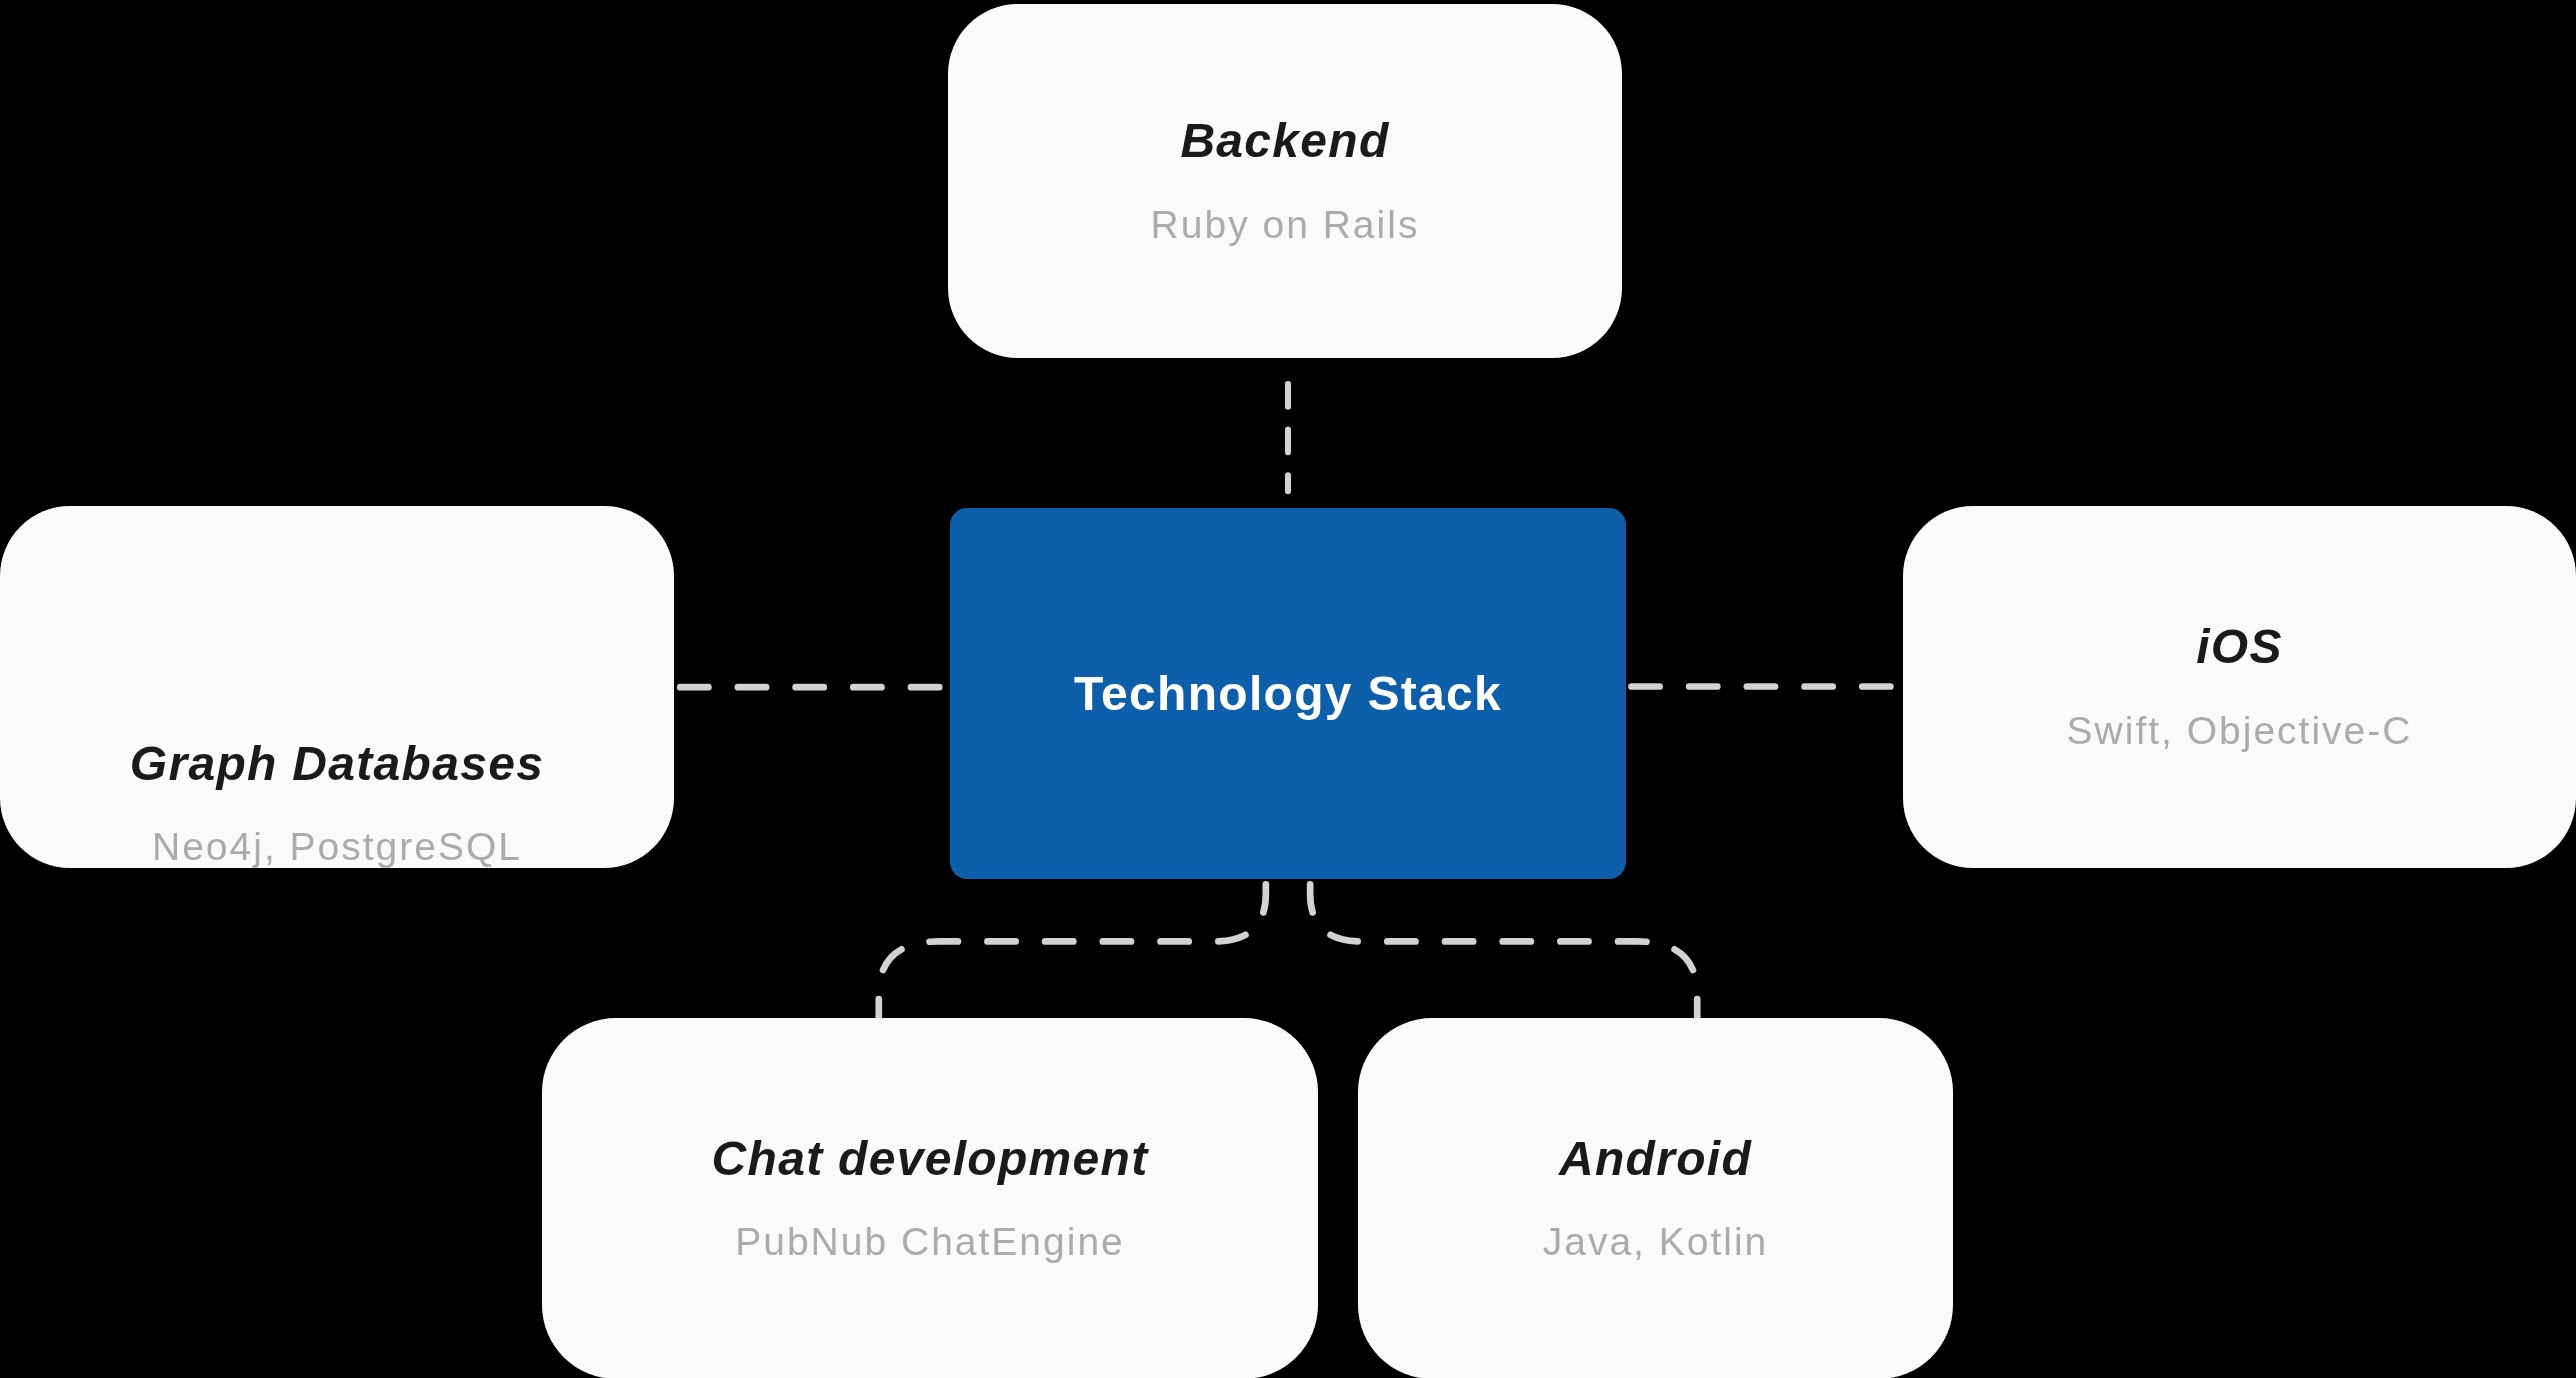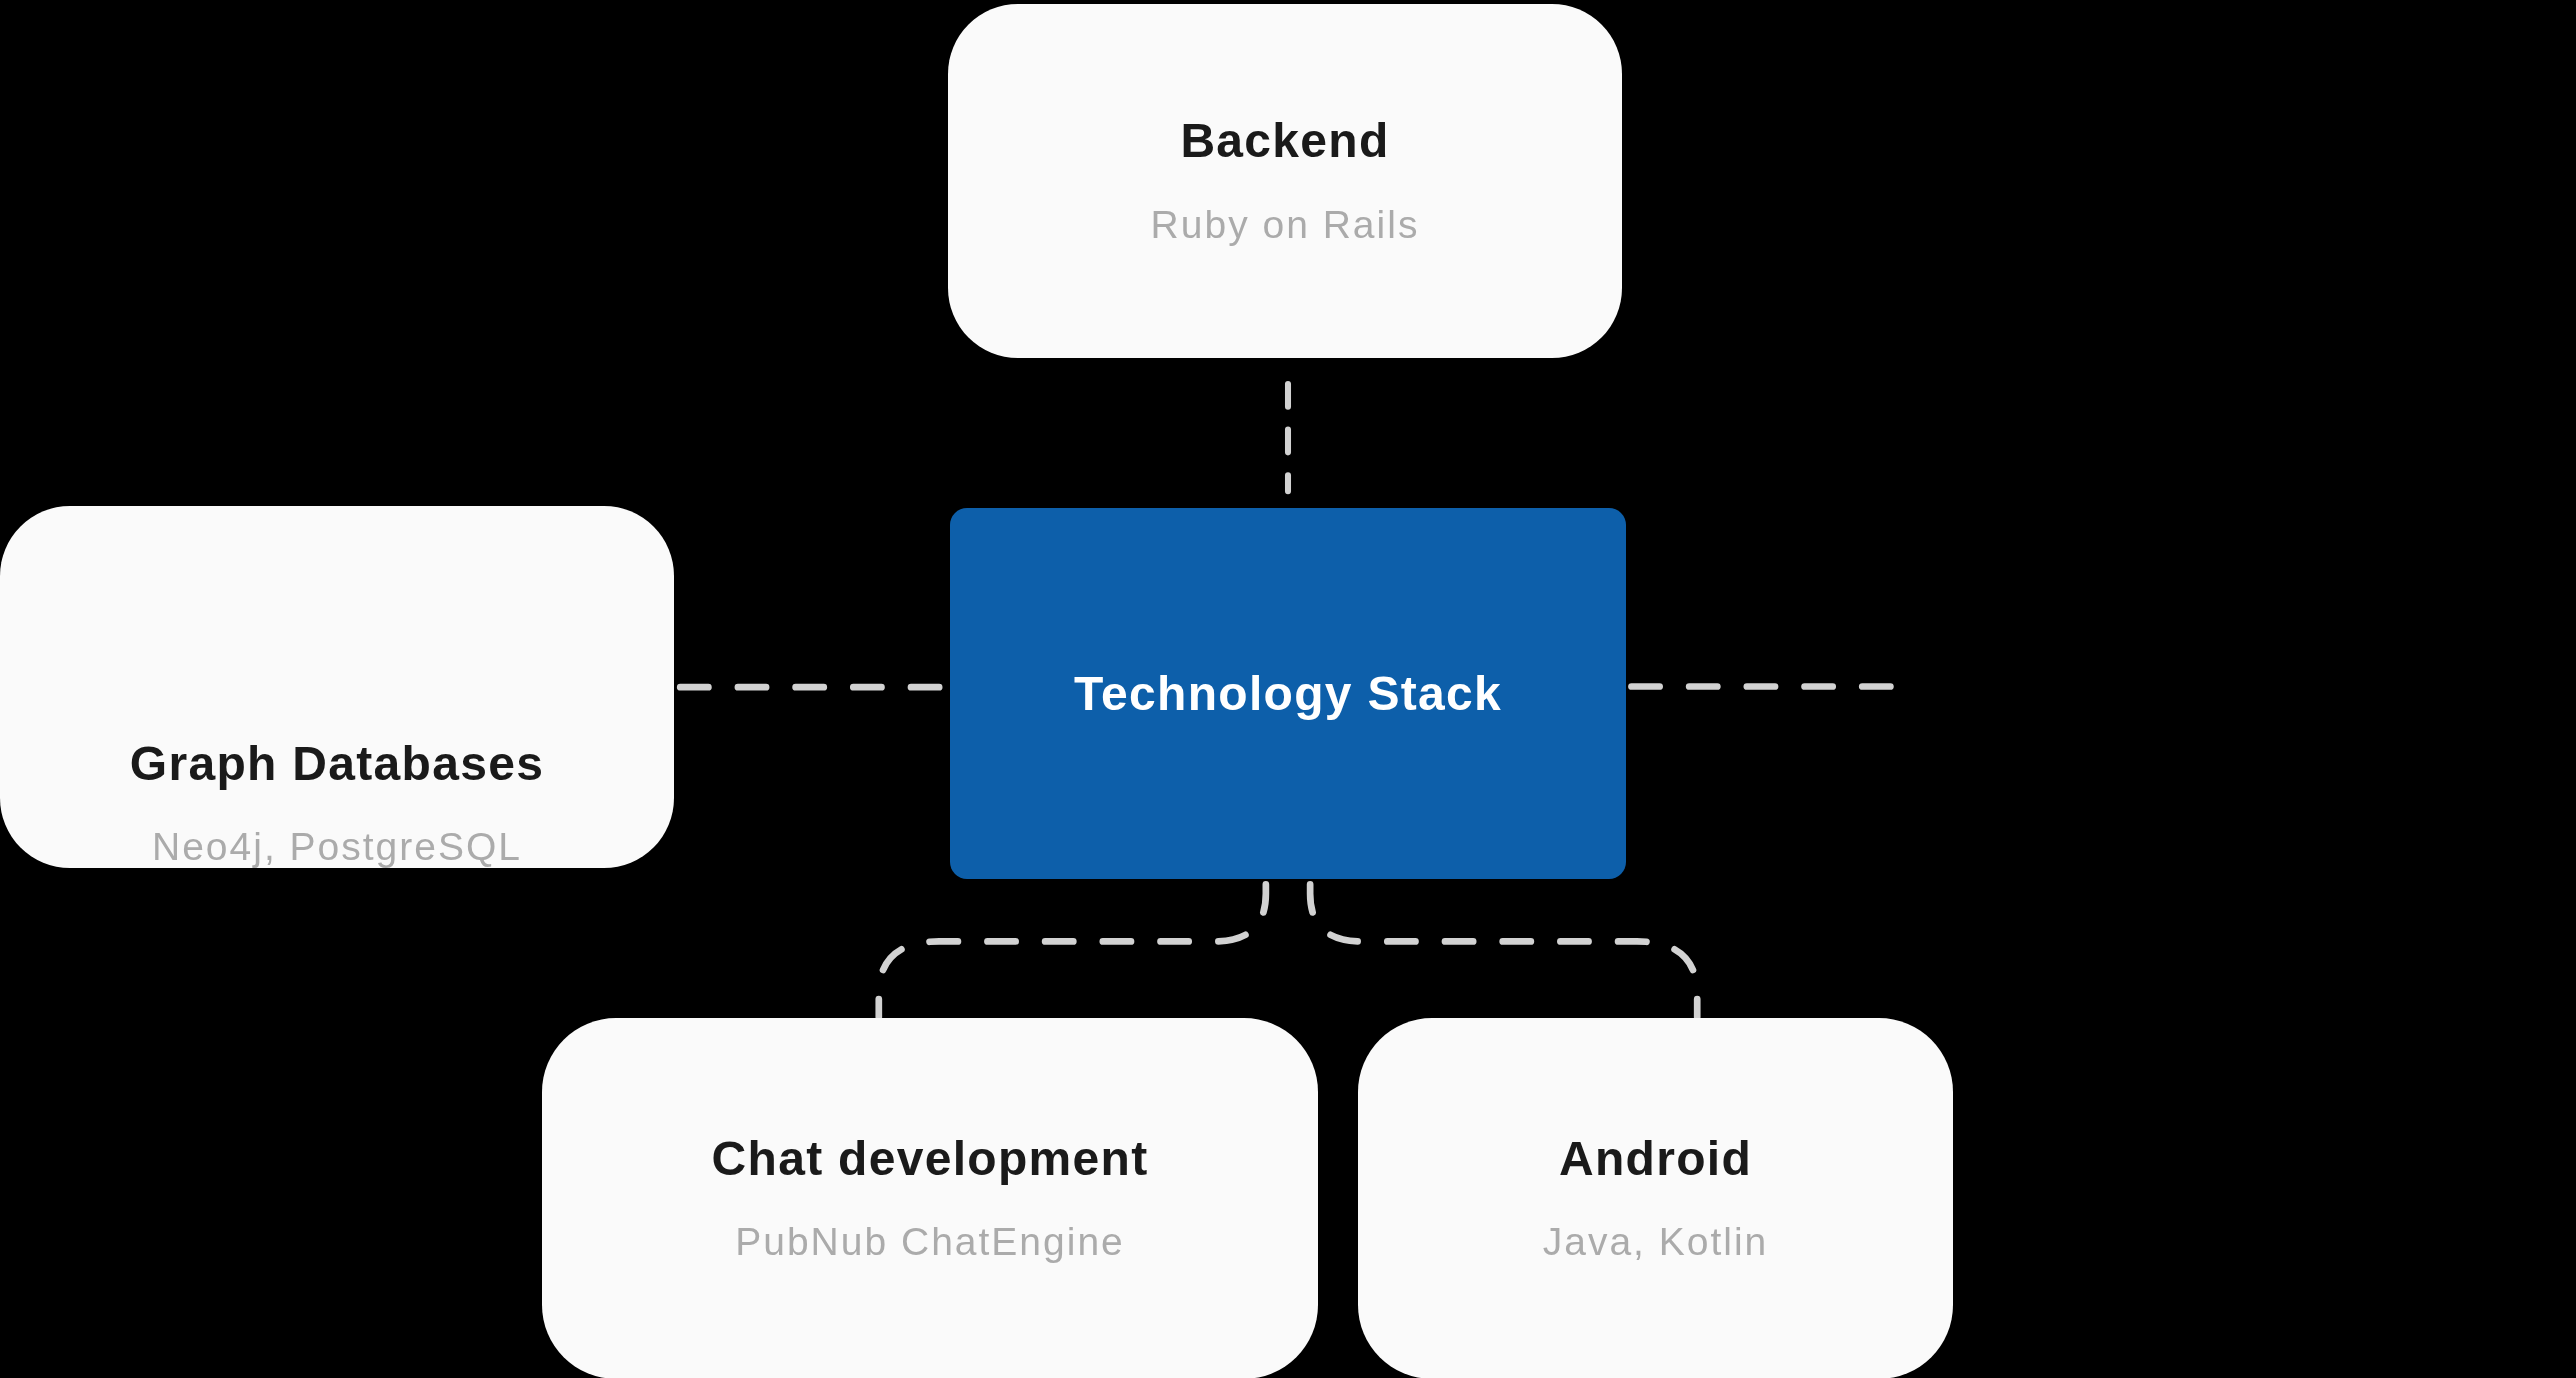--- a/index.html
+++ b/index.html
@@ -45,20 +45,21 @@
     justify-content:center;
     gap:38px;
     text-align:center;
   }
   .node-title{
     font-size:48px;
     font-weight:700;
     letter-spacing:1.3px;
     line-height:1.05;
     color:var(--title-color);
+    font-style:italic;
   }
   .node-subtitle{
     font-size:39px;
     font-weight:400;
     letter-spacing:2px;
     line-height:1.05;
     color:var(--subtitle-color);
   }
   .card.center{
     background:var(--center-bg);
@@ -98,20 +99,24 @@
 
   <div class="card pos-left">
     <div class="node-title">Graph Databases</div>
     <div class="node-subtitle">Neo4j, PostgreSQL</div>
   </div>
 
   <div class="card center pos-center">
     <div class="center-title">Technology Stack</div>
   </div>
 
+  <div class="card pos-right">
+    <div class="node-title">iOS</div>
+    <div class="node-subtitle">Swift, Objective-C</div>
+  </div>
 
   <div class="card pos-bottom-left">
     <div class="node-title">Chat development</div>
     <div class="node-subtitle">PubNub ChatEngine</div>
   </div>
 
   <div class="card pos-bottom-right">
     <div class="node-title">Android</div>
     <div class="node-subtitle">Java, Kotlin</div>
   </div>

